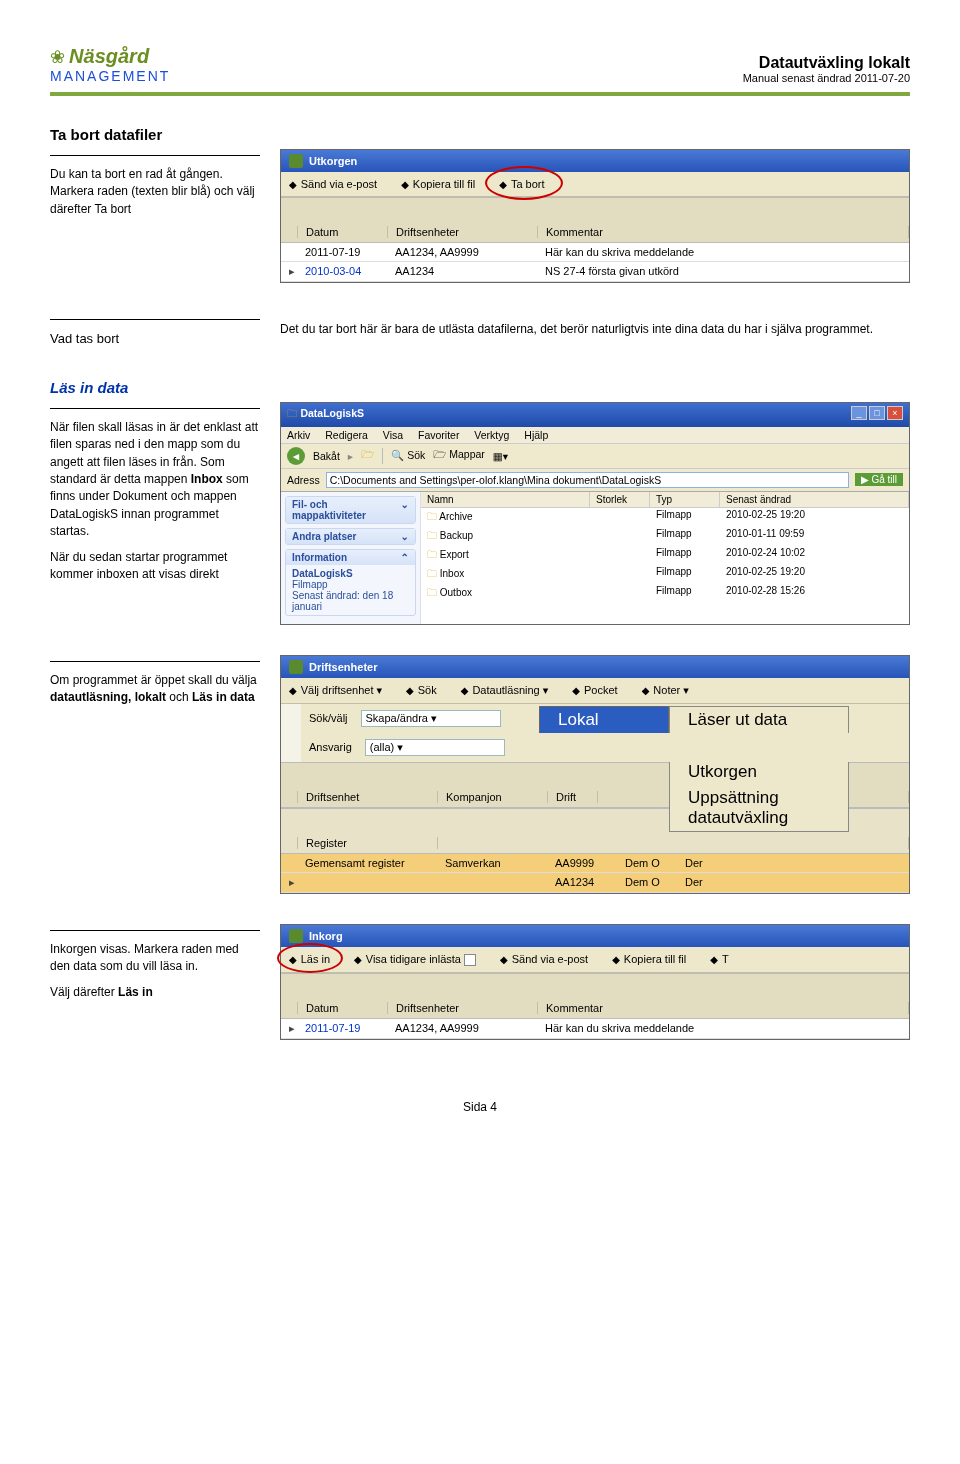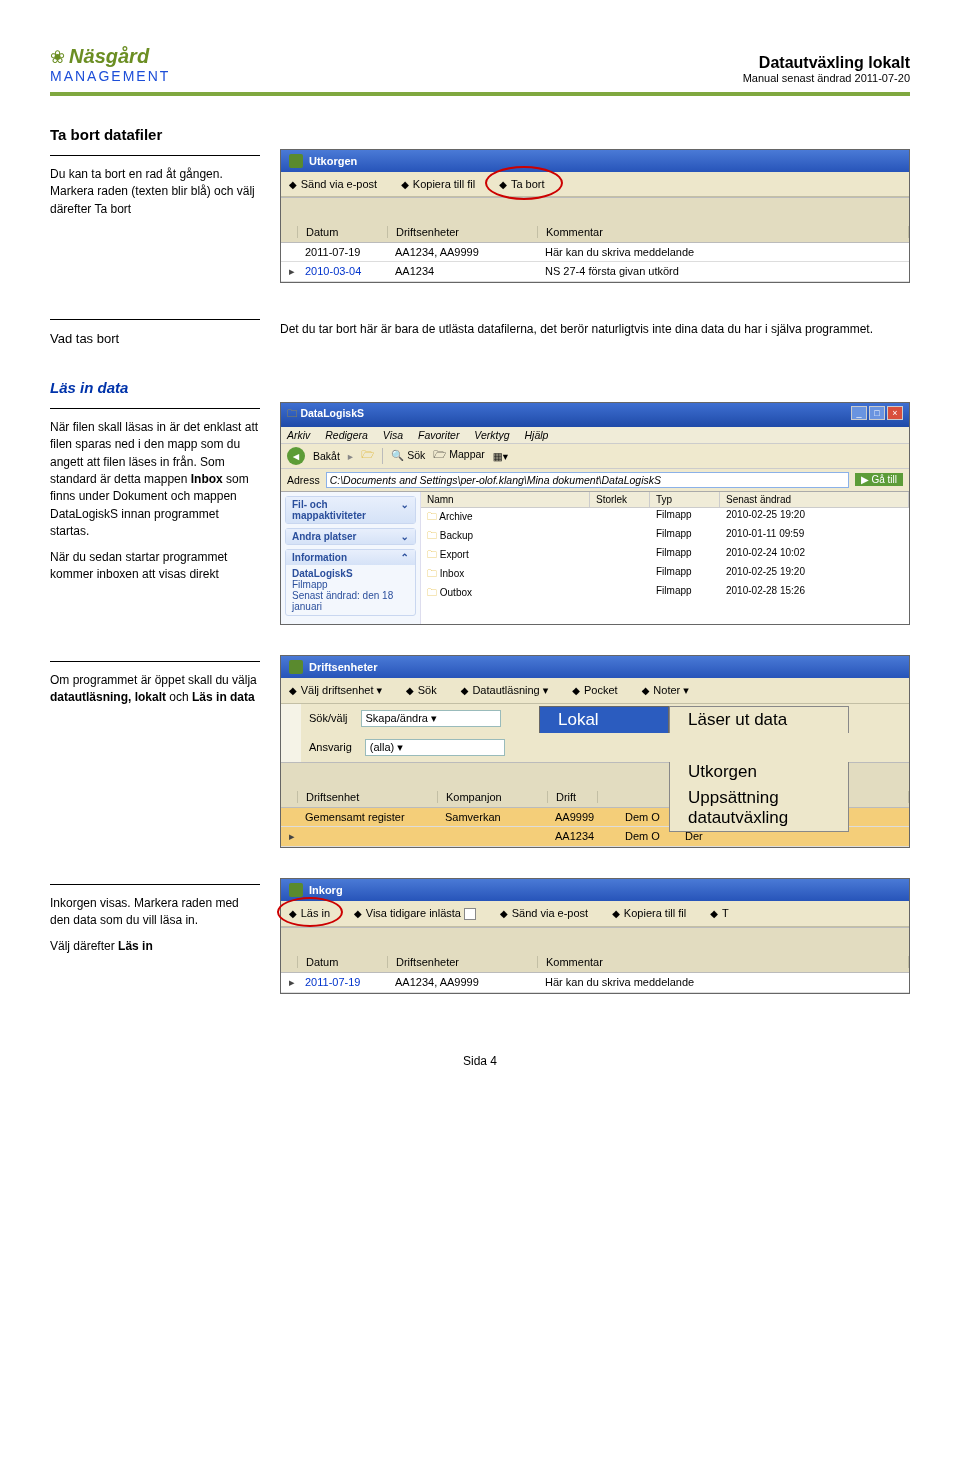--- a/index.html
+++ b/index.html
@@ -40,25 +40,25 @@
   .c-date { width: 90px; }
   .c-drift { width: 150px; }
   .c-komm { flex:1; }
 
   
   .explorer { border:1px solid #666; font-size:10.5px; font-family: Tahoma,sans-serif; }
   .exp-title { background:linear-gradient(#3e6fd1,#1f4aa8); color:#fff; padding:3px 6px; display:flex; justify-content:space-between;}
   .exp-title-right { display:flex; gap:2px;}
   .exp-btn { width:16px; height:14px; background:#6a94e0; border:1px solid #ccc; font-size:9px; text-align:center; line-height:12px;}
   .exp-menu { background:#f0ecd8; padding:2px 6px; border-bottom:1px solid #ccc;}
-  .exp-menu span { margin-right:12px;font-style:italic; }
+  .exp-menu span { margin-right:12px; }
   .exp-nav { background:#efe9ce; padding:3px 6px; display:flex; align-items:center; gap:8px; border-bottom:1px solid #ccc;}
   .exp-nav .grn { background:#5c9c37; color:#fff; border-radius:50%; width:18px; height:18px; text-align:center; line-height:18px;}
   .exp-addr { background:#efe9ce; padding:3px 6px; display:flex; align-items:center; gap:6px; border-bottom:1px solid #aaa;}
-  .exp-addr input { flex:1; font-size:10.5px; padding:1px 3px; border:1px solid #8bb1e8;font-style:italic;}
+  .exp-addr input { flex:1; font-size:10.5px; padding:1px 3px; border:1px solid #8bb1e8;}
   .exp-go { background:#5c9c37; color:#fff; padding:1px 6px; font-size:10px;}
   .exp-body { display:flex; background:#fff;}
   .exp-side { width:140px; background:#f3f7fd; border-right:1px solid #dde; padding:4px;}
   .exp-side .panel { border:1px solid #c9d7f0; border-radius:3px; margin-bottom:4px; }
   .exp-side .panel-h { background:linear-gradient(#e8effc,#d5e2f7); padding:2px 6px; font-weight:bold; color:#2b4f9c; display:flex; justify-content:space-between; font-size:10px;}
   .exp-side .panel-b { padding:3px 6px; font-size:10px; color:#2b4f9c;}
   .exp-list { flex:1; }
   .exp-list-head { display:flex; background:#f0ecd8; border-bottom:1px solid #ccc; font-size:10px;}
   .exp-list-head > div { padding:2px 6px; border-right:1px solid #ccc;}
   .ec-name{width:169px;} .ec-size{width:60px;} .ec-type{width:70px;} .ec-date{flex:1;}
@@ -303,20 +303,25 @@
           <label>Ansvarig</label>
           <span class="sel" style="width:140px;"><span>(alla)</span> ▾</span>
         </div>
         <div class="mock-headerrow">
           <div class="row-marker"></div>
           <div style="width:140px;">Driftsenhet</div>
           <div style="width:110px;">Kompanjon</div>
           <div style="width:50px;">Drift</div>
           <div style="flex:1;"></div>
         </div>
+        <div class="mock-headerrow" style="background:#E8E2C8;">
+          <div class="row-marker"></div>
+          <div style="width:140px;">Register</div>
+          <div style="flex:1;"></div>
+        </div>
         <div class="mock-datarow" style="background:#F4CE79;">
           <div class="row-marker"></div>
           <div style="width:140px;">Gemensamt register</div>
           <div style="width:110px;">Samverkan</div>
           <div style="width:70px;">AA9999</div>
           <div style="width:60px;">Dem O</div>
           <div style="flex:1;">Der</div>
         </div>
         <div class="mock-datarow" style="background:#F4CE79;">
           <div class="row-marker">▸</div>

